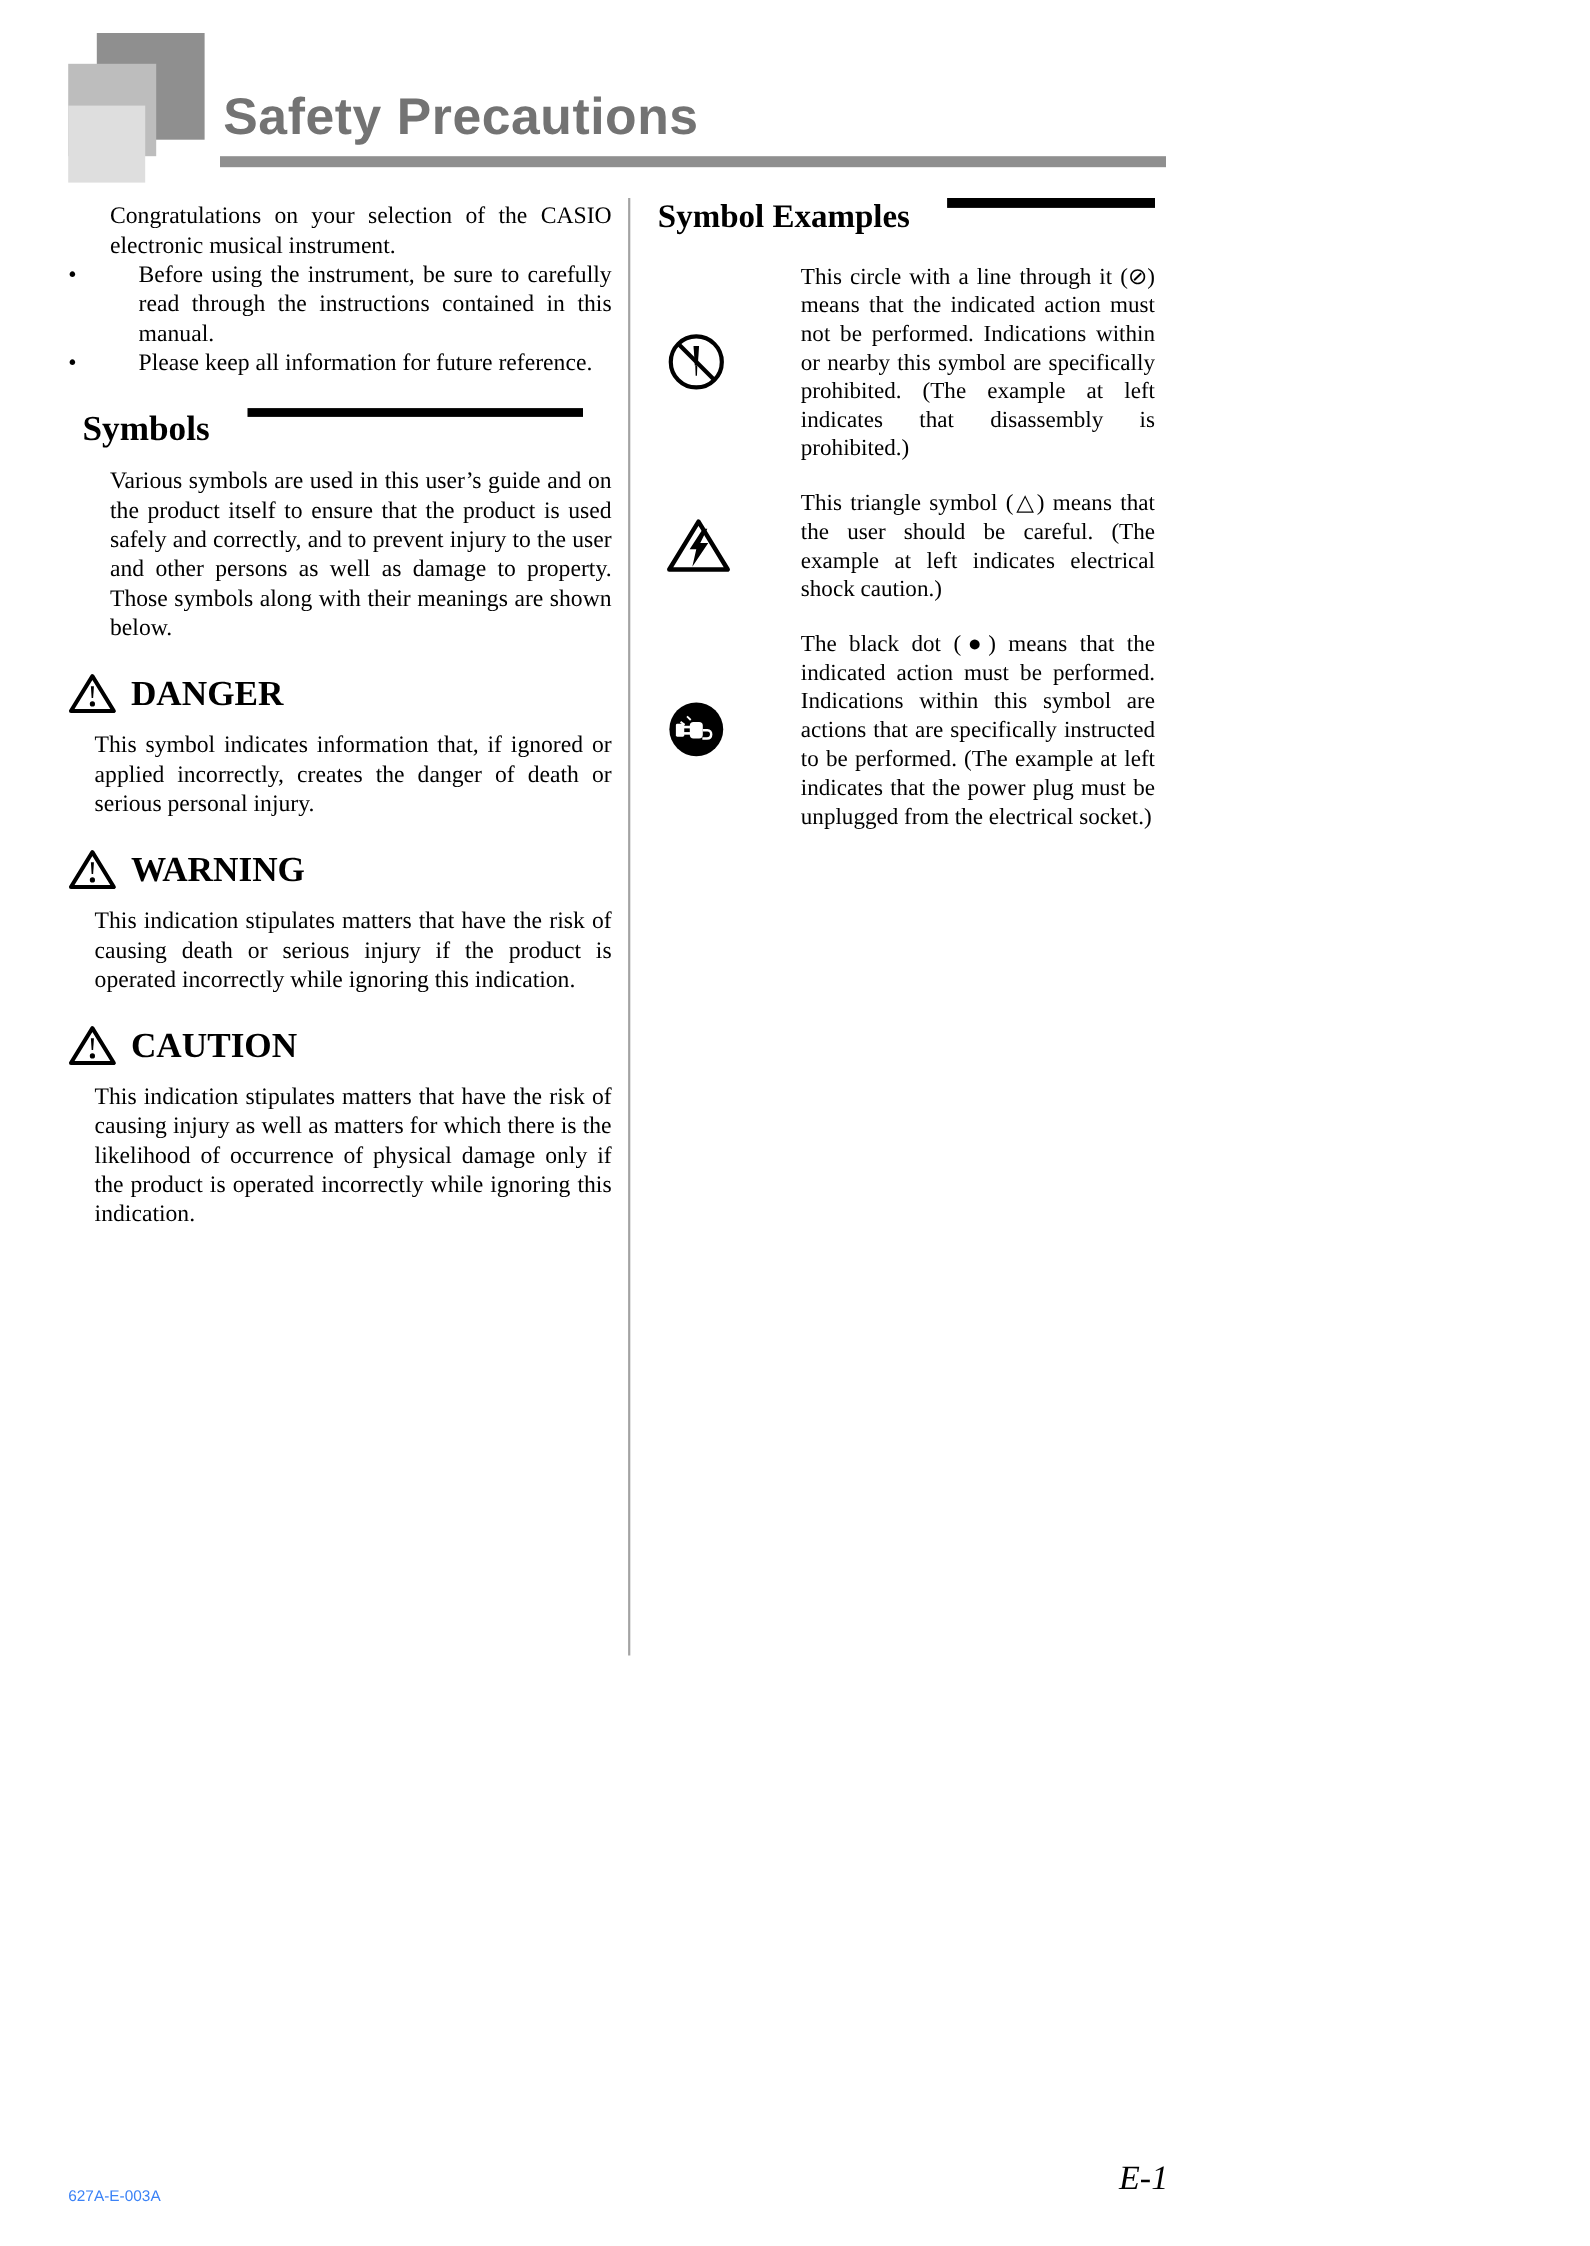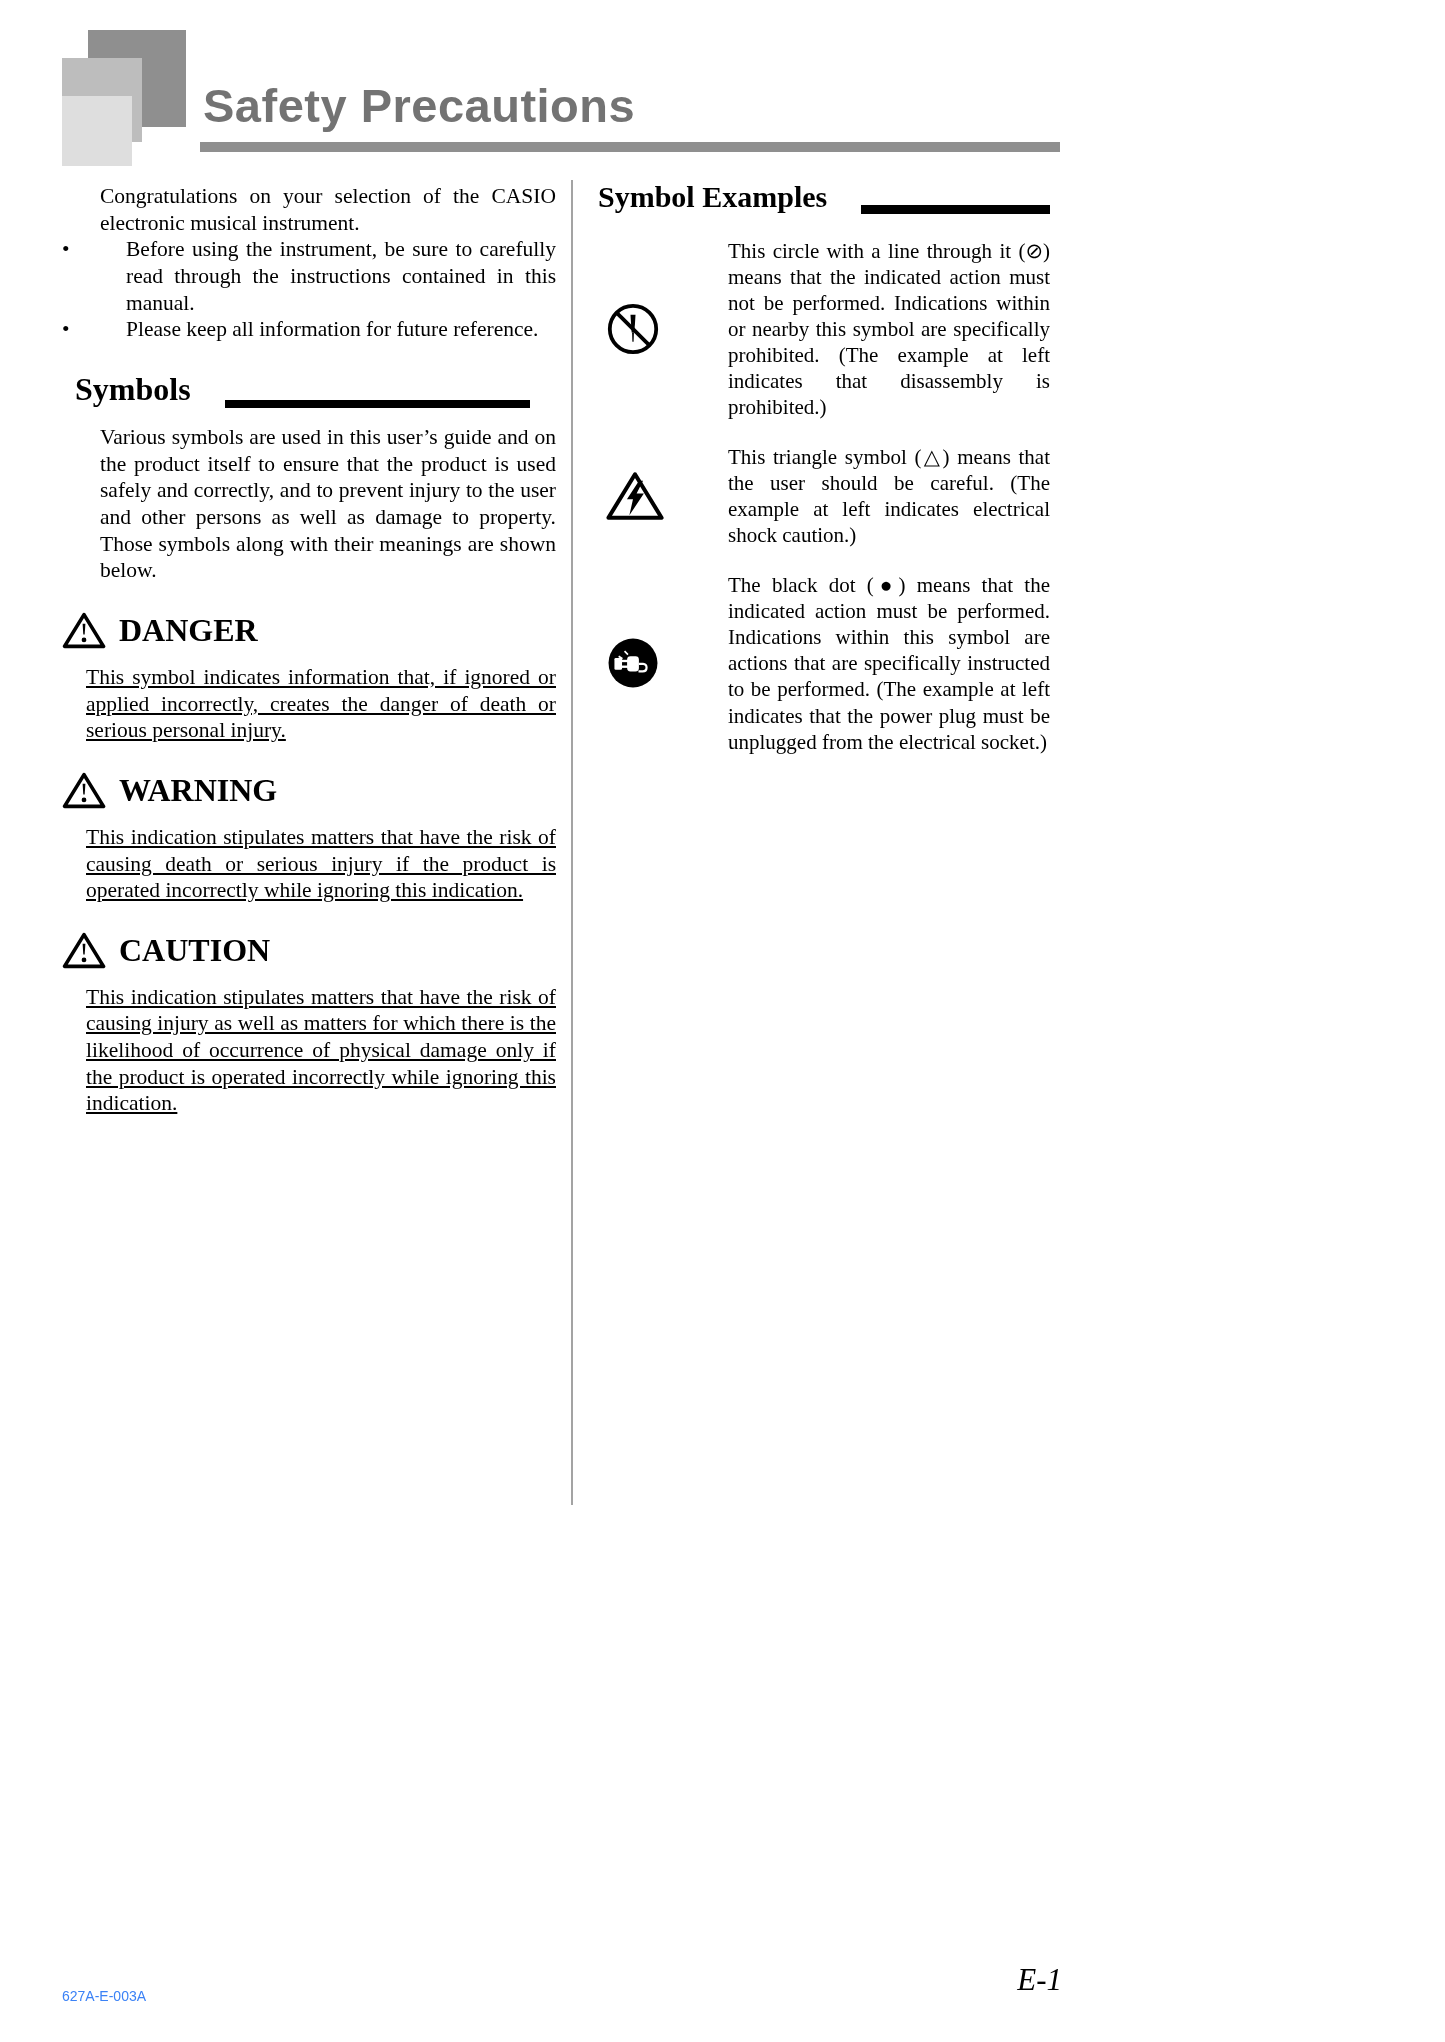--- a/index.html
+++ b/index.html
@@ -32,31 +32,31 @@
 
   .body-text {
     font-size:21.5px; line-height:1.24; text-align:justify; color:#000;margin-left:38px;
   }
   .col-right .body-text { font-size:21px; }
 
   .bullet-row { display:flex; }
   .bullet-row .bullet { width:26px; flex:0 0 26px; font-size:21.5px; line-height:1.24; }
   .bullet-row .body-text { flex:1; }
 
-  .sec-heading { display:flex; align-items:flex-end; margin:28px 0 16px 13px;gap:20px; }
+  .sec-heading { display:flex; align-items:flex-start; margin:28px 0 16px 13px;gap:20px; }
   .sec-heading .txt { font-weight:bold; font-size:32px; margin-right:14px; white-space:nowrap; }
   .sec-heading .bar { flex:1; height:8px; background:#000; margin-right:26px; }
   .col-right .sec-heading { margin:0 0 24px 0; }
   .col-right .sec-heading .txt { font-size:30px; }
   .col-right .sec-heading .bar { height:9px; margin-right:0; }
 
   .hazard-heading { display:flex; align-items:center; gap:13px; margin:27px 0 14px 0; }
   .hazard-heading svg { width:44px; height:39px; flex:0 0 44px; }
   .hazard-heading .lbl { font-weight:bold; font-size:32px; }
-  .hazard-body { margin-left:24px;text-decoration:underline; }
+  .hazard-body { margin-left:24px; }
 
   .sym-entry { display:flex; align-items:center; margin-bottom:24px; }
   .sym-entry .sym-icon { flex:0 0 92px; padding-left:8px; }
   .sym-entry .sym-icon svg { display:block; }
   .sym-entry .body-text { flex:1; }
   .icon-tri   { width:58px; height:52px; }
   .icon-round { width:54px; height:54px; }
 
   .footer-code {
     position:absolute; left:62px; top:1988px;

